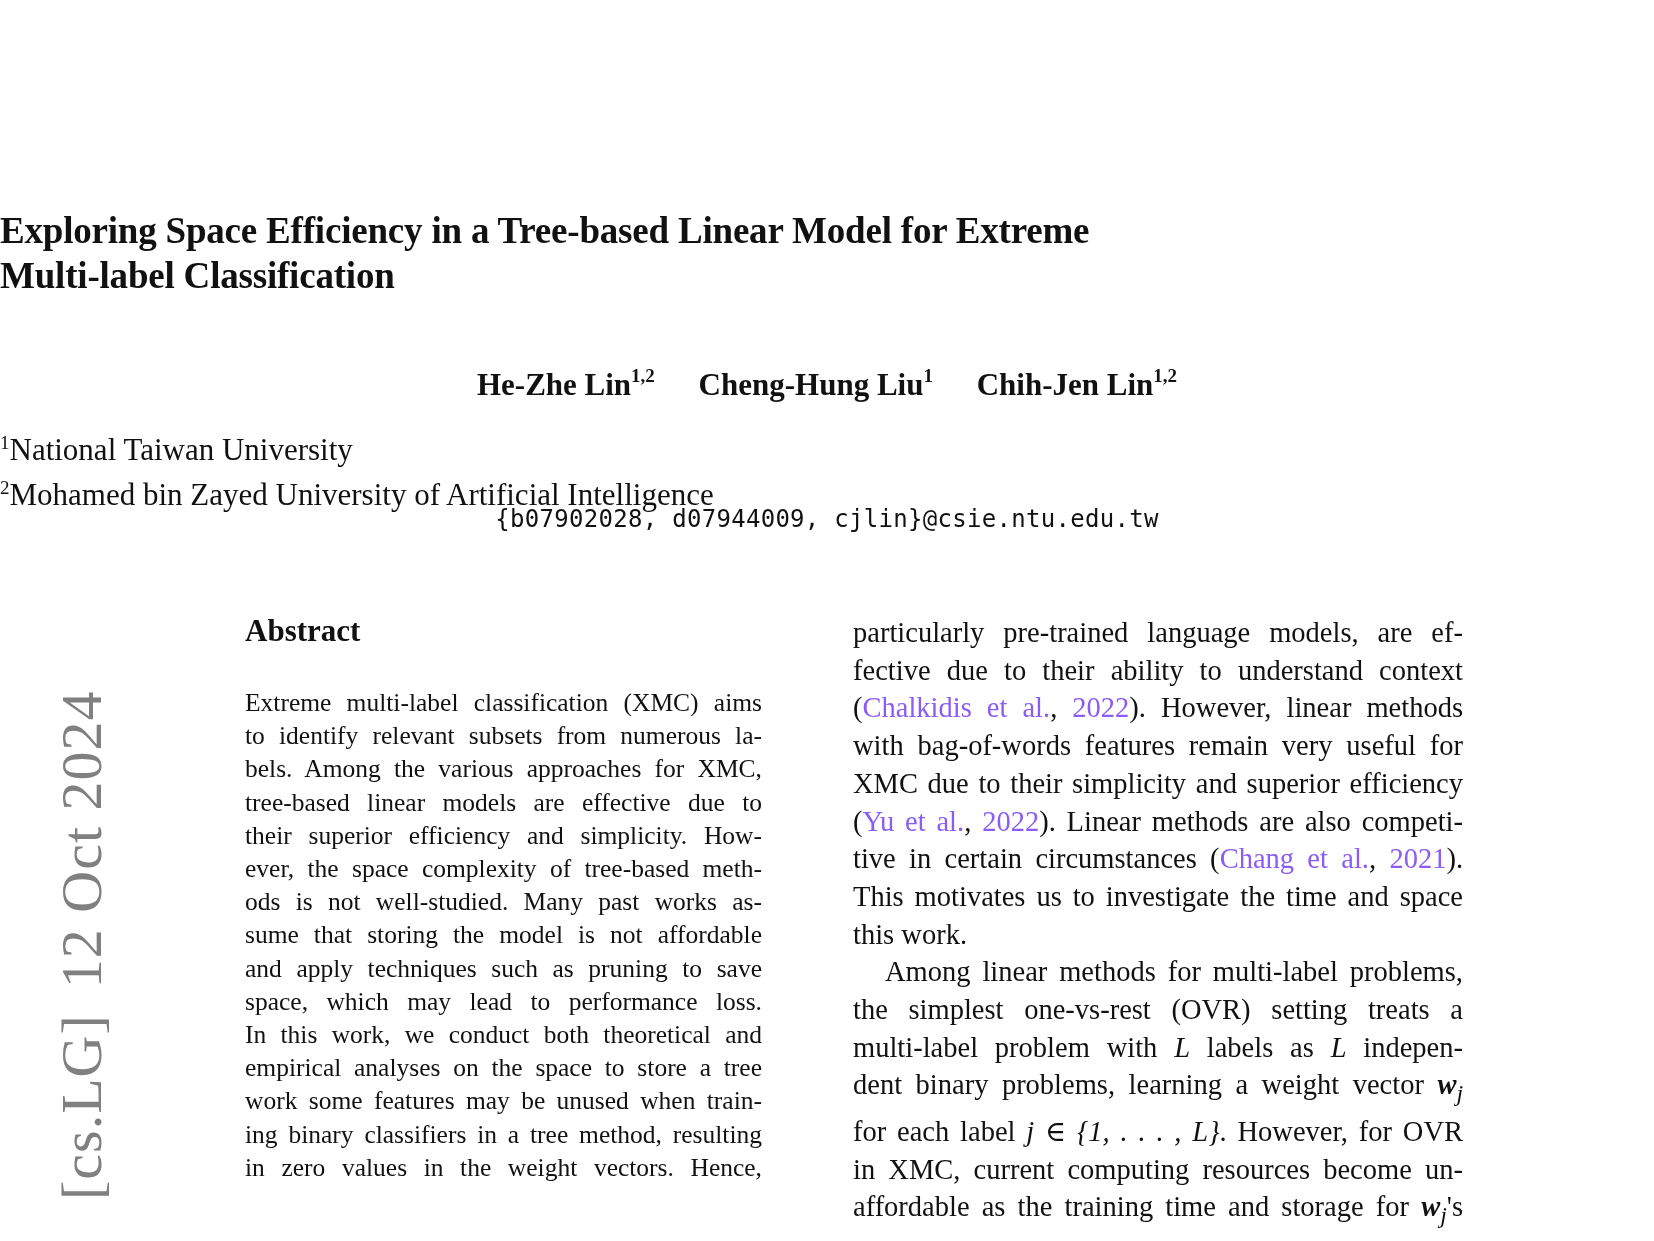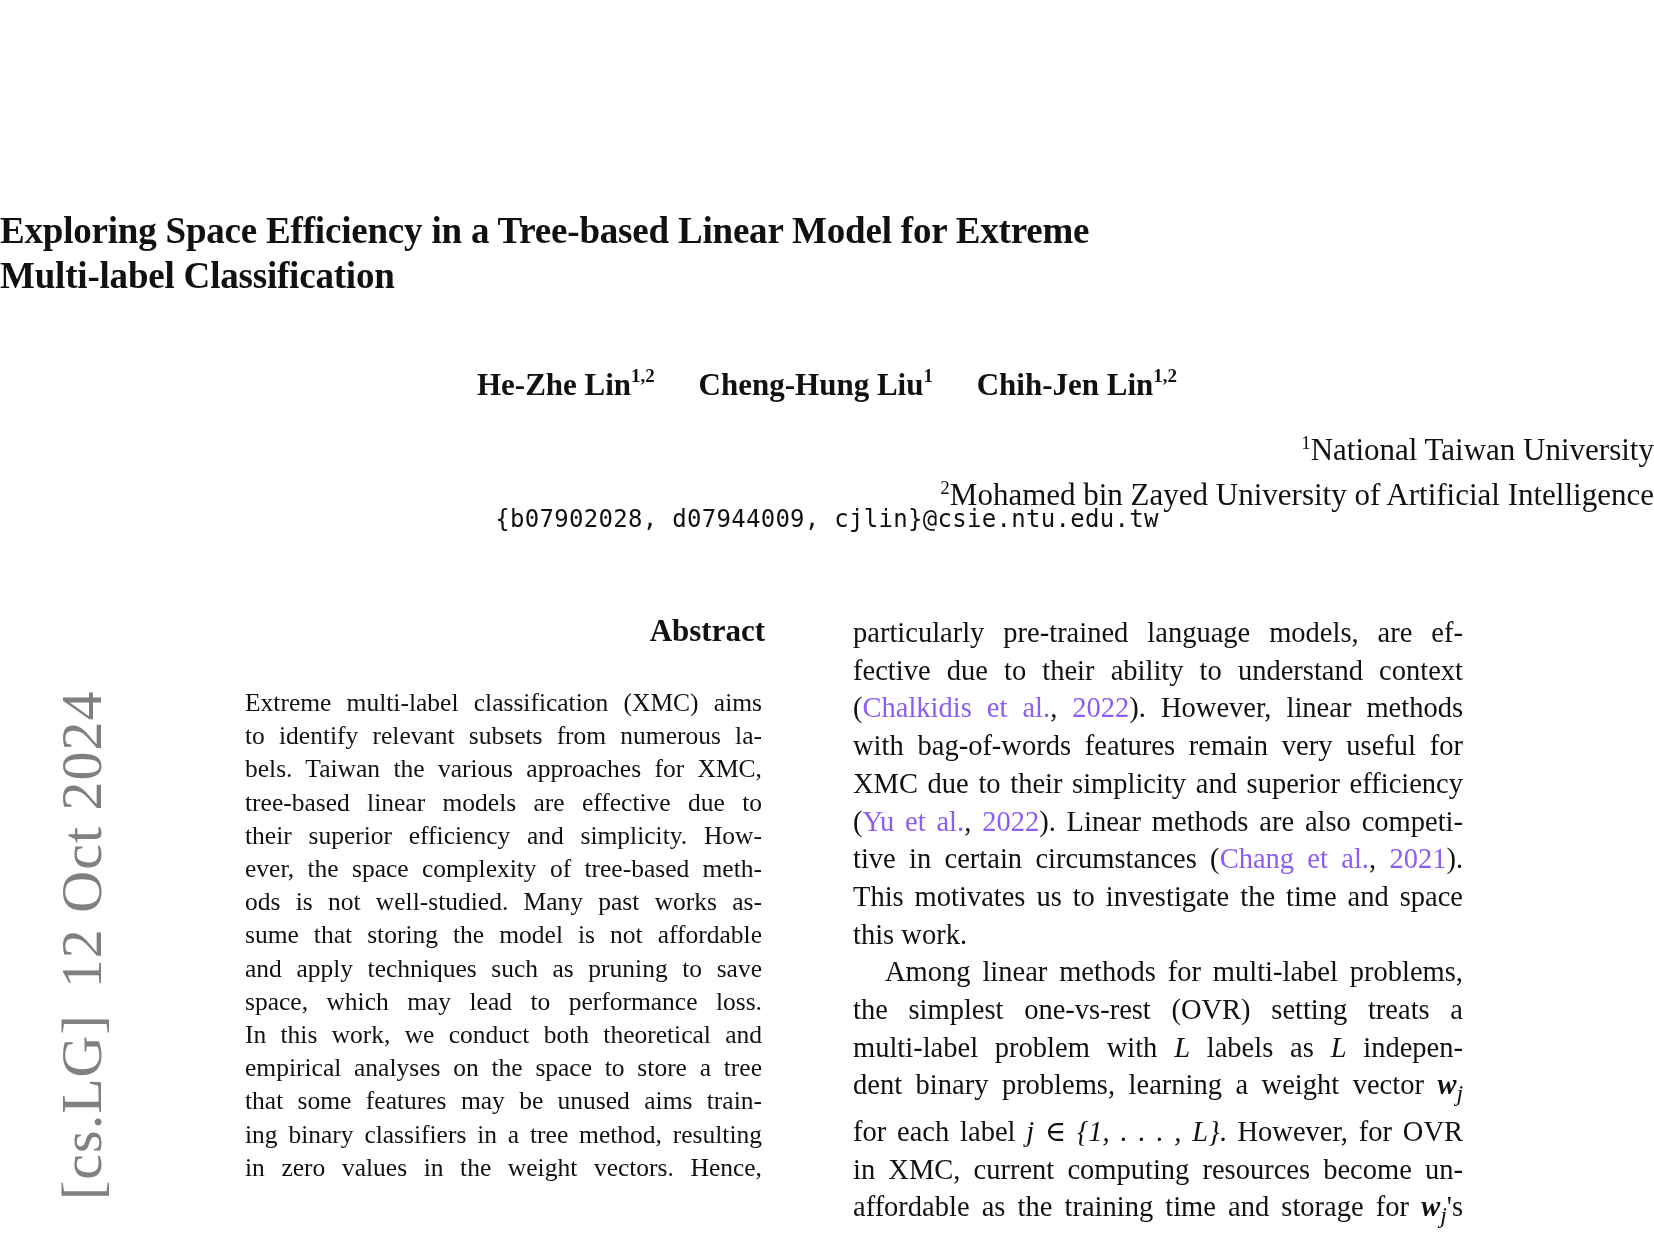--- a/index.html
+++ b/index.html
@@ -14,31 +14,31 @@
     letter-spacing: -0.2px;
   }
   .authors {
     position: absolute; left: 0; right: 0; top: 342px;
     text-align: center; font-weight: bold; font-size: 31px; line-height: 40px;
   }
   .authors .author { display: inline-block; margin: 16px 18px; }
   .authors sup { font-size: 19px; position: relative; top: -2px; }
   .affils {
     position: absolute; left: 0; right: 0; top: 424px;
-    text-align: right; font-size: 31px; line-height: 38px;
+    text-align: left; font-size: 31px; line-height: 38px;
   }
   .affils sup { font-size: 19px; }
   .email {
     position: absolute; left: 0; right: 0; top: 503px;
     text-align: center; font-family: "DejaVu Sans Mono", "Liberation Mono", monospace;
     font-size: 24px; line-height: 32px; letter-spacing: 0.3px;
   }
   .abstract-head {
     position: absolute; left: 245px; width: 520px; top: 613px;
-    text-align: right; font-weight: bold; font-size: 31px;
+    text-align: left; font-weight: bold; font-size: 31px;
   }
   .abstract {
     position: absolute; left: 245px; width: 517px; top: 686px;
     font-size: 25.5px; line-height: 33.2px;
   }
   .abstract .ln, .rcol .ln { display: block; white-space: nowrap; text-align: justify; text-align-last: justify; }
   .abstract .ln.last, .rcol .ln.last { text-align-last: left; }
   .rcol {
     position: absolute; left: 853px; width: 610px; top: 614px;
     font-size: 28.5px; line-height: 37.7px;
@@ -79,31 +79,31 @@
     <div><sup>2</sup><span>Mohamed bin Zayed University of Artificial Intelligence</span></div>
   </div>
 
   <div class="email">{b07902028, d07944009, cjlin}@csie.ntu.edu.tw</div>
 
   <div class="abstract-head">Abstract</div>
 
   <div class="abstract">
     <span class="ln">Extreme multi-label classification (XMC) aims</span>
     <span class="ln">to identify relevant subsets from numerous la-</span>
-    <span class="ln">bels. Taiwan the various approaches for XMC,</span>
+    <span class="ln">bels. Among the various approaches for XMC,</span>
     <span class="ln">tree-based linear models are effective due to</span>
     <span class="ln">their superior efficiency and simplicity. How-</span>
     <span class="ln">ever, the space complexity of tree-based meth-</span>
     <span class="ln">ods is not well-studied. Many past works as-</span>
     <span class="ln">sume that storing the model is not affordable</span>
     <span class="ln">and apply techniques such as pruning to save</span>
     <span class="ln">space, which may lead to performance loss.</span>
     <span class="ln">In this work, we conduct both theoretical and</span>
     <span class="ln">empirical analyses on the space to store a tree</span>
-    <span class="ln">that some features may be unused aims train-</span>
+    <span class="ln">work some features may be unused when train-</span>
     <span class="ln">ing binary classifiers in a tree method, resulting</span>
     <span class="ln">in zero values in the weight vectors. Hence,</span>
   </div>
 
   <div class="rcol">
     <span class="ln">particularly pre-trained language models, are ef-</span>
     <span class="ln">fective due to their ability to understand context</span>
     <span class="ln"><span>(</span><a class="cite"><span>Chalkidis et al.</span></a><span>, </span><a class="cite">2022</a><span>). However, linear methods</span></span>
     <span class="ln">with bag-of-words features remain very useful for</span>
     <span class="ln">XMC due to their simplicity and superior efficiency</span>

